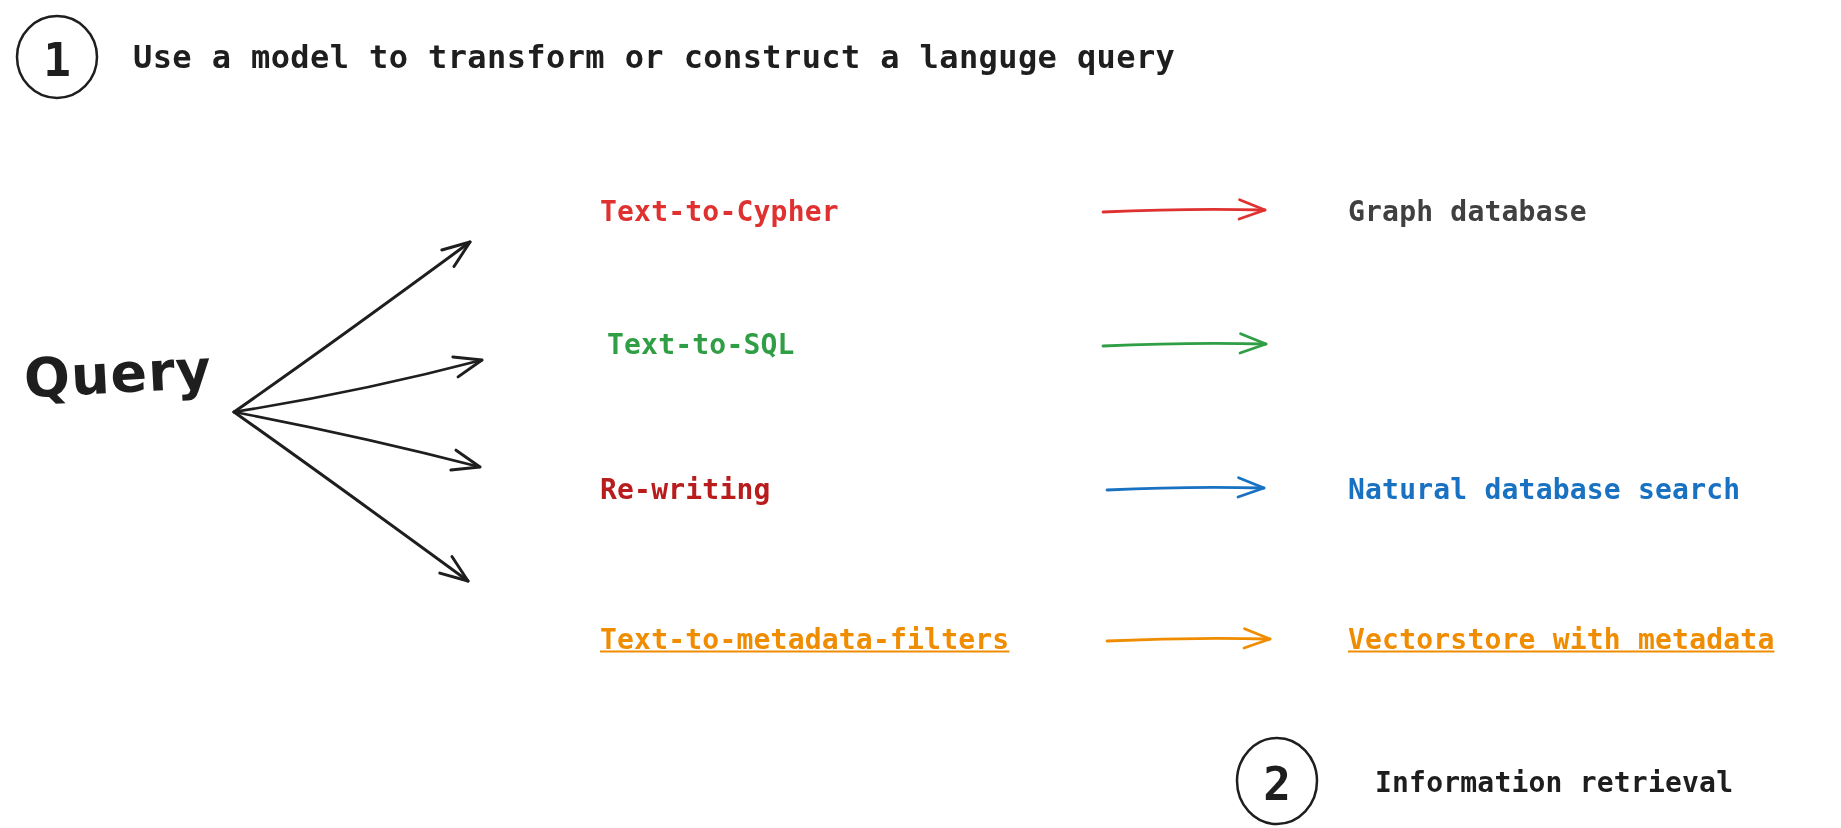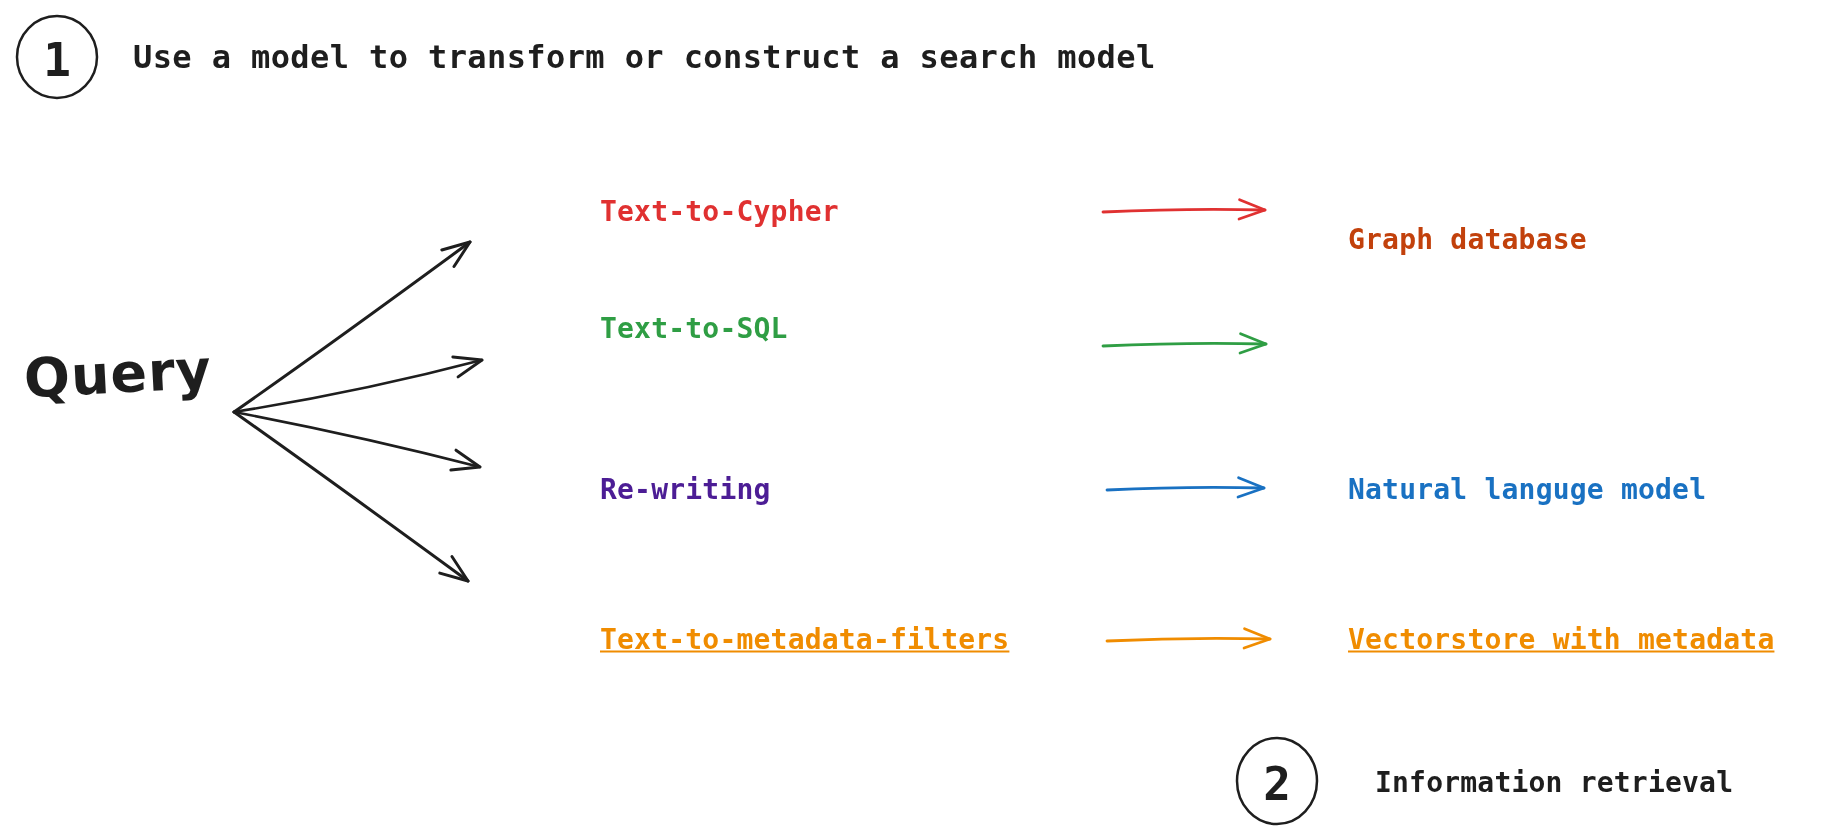--- a/index.html
+++ b/index.html
@@ -40,21 +40,21 @@
     transform: translateY(-50%) rotate(-3deg);
     letter-spacing: 1px;
   }
   .step2-label {
     left: 1375px;
     top: 782px;
   }
   .method-label { left: 600px; }
   .target-label { left: 1348px; }
   .row-1 { top: 211px; }
-  .row-2 { top: 328px; }
+  .row-2 { top: 344px; margin-left: 7px; }
   .row-3 { top: 489px; }
   .row-4 { top: 639px; text-decoration: underline; }
   .circle-number {
     font-family: "DejaVu Sans Mono", "Liberation Mono", monospace;
     font-size: 46px;
     font-weight: 700;
   }
 </style>
 </head>
 <body>
@@ -90,30 +90,30 @@
     <path d="M234,412 Q360,392 482,360" fill="none" stroke-width="2.6" stroke-linecap="round" marker-end="url(#head-ink)" stroke="#1e1e1e"></path>
     <path d="M234,412 Q360,436 480,467" fill="none" stroke-width="2.6" stroke-linecap="round" marker-end="url(#head-ink)" stroke="#1e1e1e"></path>
     <path d="M234,412 Q330,480 468,581" fill="none" stroke-width="3" stroke-linecap="round" marker-end="url(#head-ink)" stroke="#1e1e1e"></path>
 
     <path d="M1103,212 Q1190,208 1265,210" fill="none" stroke-width="2.8" stroke-linecap="round" marker-end="url(#head-red)" stroke="#e03131"></path>
     <path d="M1103,346 Q1190,342 1266,344" fill="none" stroke-width="2.8" stroke-linecap="round" marker-end="url(#head-green)" stroke="#2f9e44"></path>
     <path d="M1107,490 Q1190,486 1264,488" fill="none" stroke-width="2.8" stroke-linecap="round" marker-end="url(#head-blue)" stroke="#1971c2"></path>
     <path d="M1107,641 Q1190,637 1270,639" fill="none" stroke-width="2.8" stroke-linecap="round" marker-end="url(#head-orange)" stroke="#f08c00"></path>
   </svg>
 
-  <div class="label header-label">Use a model to transform or construct a search model</div>
+  <div class="label header-label">Use a model to transform or construct a languge query</div>
 
   <div class="label query-label">Query</div>
 
   <div class="label method-label row-1" style="color: rgb(224, 49, 49);">Text-to-Cypher</div>
-  <div class="label target-label row-1" style="color: #c2410c; margin-top: 28px;">Graph database</div>
+  <div class="label target-label row-1" style="color: #404040;">Graph database</div>
 
   <div class="label method-label row-2" style="color: rgb(47, 158, 68);">Text-to-SQL</div>
 
-  <div class="label method-label row-3" style="color: #4c1d95; text-align: right;">Re-writing</div>
-  <div class="label target-label row-3" style="color: rgb(25, 113, 194);">Natural languge model</div>
+  <div class="label method-label row-3" style="color: #b91c1c; text-align: right;">Re-writing</div>
+  <div class="label target-label row-3" style="color: rgb(25, 113, 194);">Natural database search</div>
 
   <div class="label method-label row-4" style="color: rgb(240, 140, 0);">Text-to-metadata-filters</div>
   <div class="label step2-label">Information retrieval</div>
 
   <div class="label target-label row-4" style="color: rgb(240, 140, 0);">Vectorstore with metadata</div>
 
 </div>
 
 </body></html>

